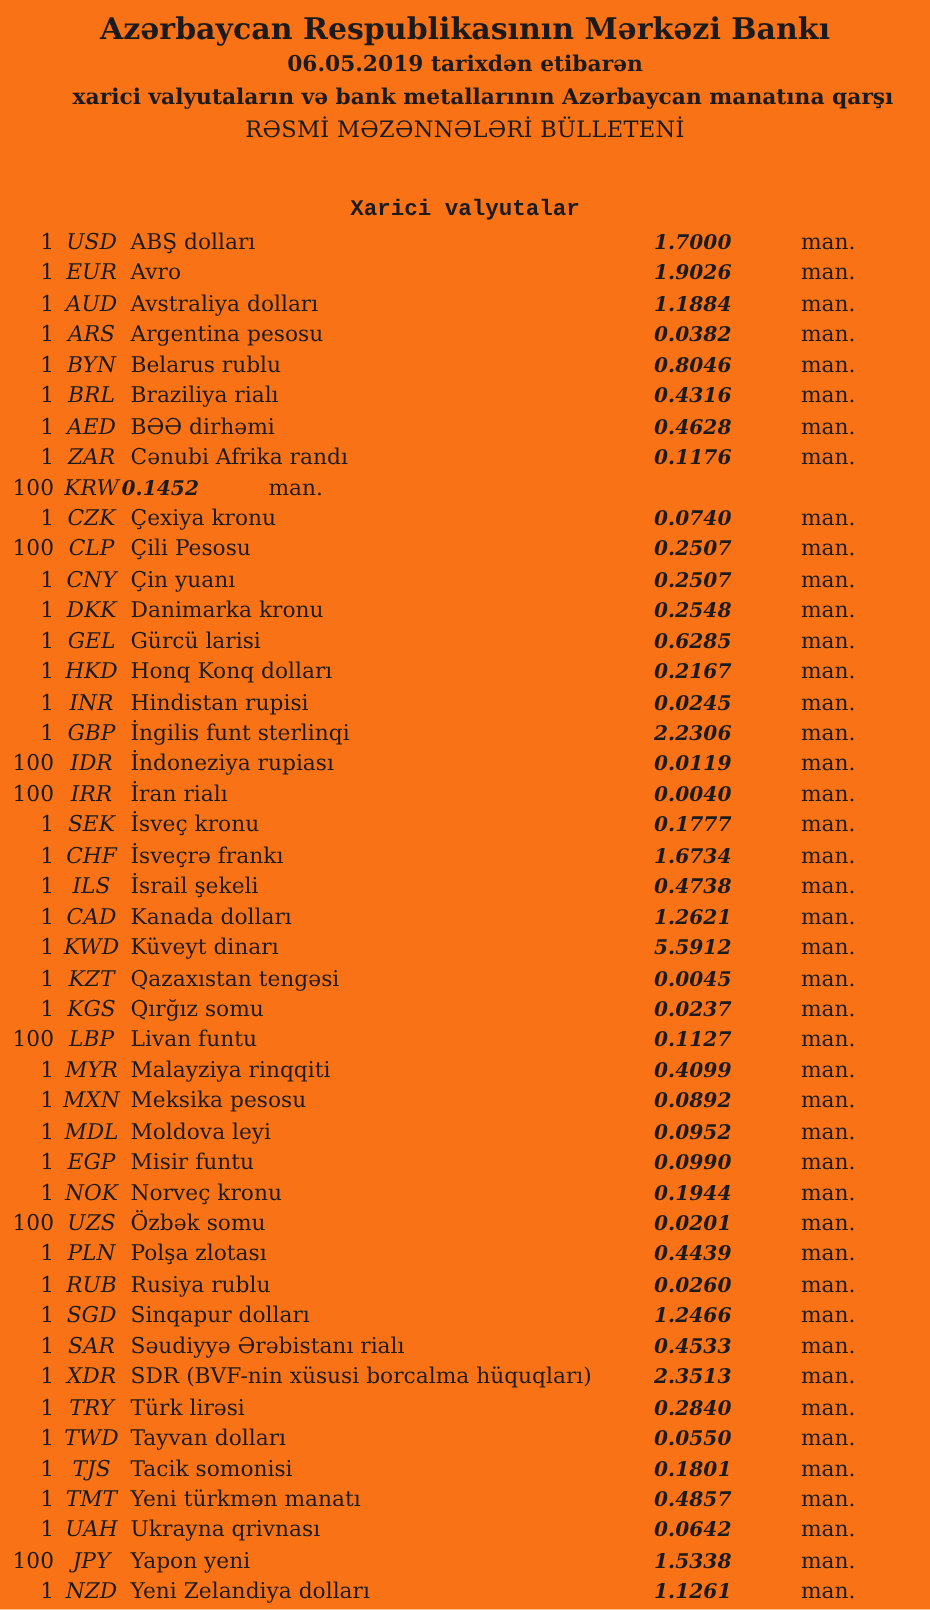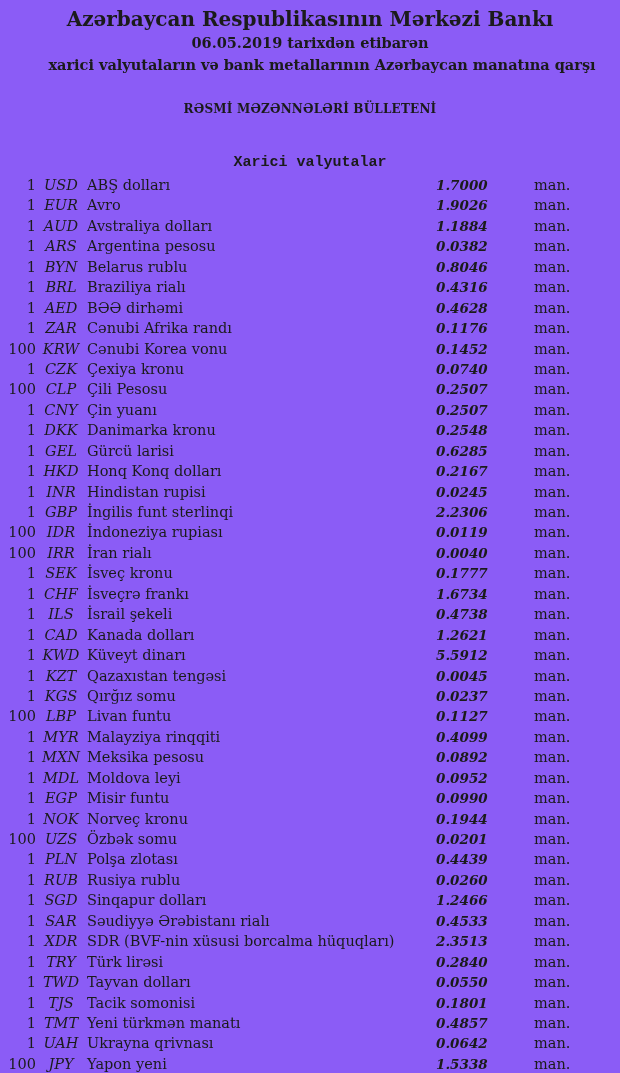--- a/index.html
+++ b/index.html
@@ -4,21 +4,21 @@
 <style>
   html, body {
     margin: 0;
     padding: 0;
     background: #ffffff;
   }
   .page {
     position: relative;
     width: 620px;
     height: 1073px;
-    background: #8b5cf6;
+    background: #f97316;
     color: #1b1b1b;
     font-family: "DejaVu Serif", "Liberation Serif", serif;
     overflow: hidden;
     box-sizing: border-box;
   }
   header { text-align: center; padding-top: 6px; }
   .title {
     font-size: 20px;
     font-weight: 700;
     line-height: 26px;
@@ -29,25 +29,24 @@
     font-weight: 700;
     line-height: 22px;
   }
   .subtitle-line {
     font-size: 14.5px;
     font-weight: 700;
     line-height: 21px;
     margin-left: 24px;
   }
   .bulletin-line {
-    font-size: 12px;
-    font-weight: 700;
+    font-size: 15px;
+    font-weight: 400;
     line-height: 23px;
     letter-spacing: 0.2px;
-    margin-top: 23px;
   }
   .section-title {
     text-align: center;
     font-size: 15px;
     font-weight: 700;
     line-height: 20px;
     margin: 32px 0 0 0;
     font-family: Liberation Mono, monospace;
   }
   .rates-table {
@@ -140,21 +139,20 @@
       <div class="row">
     <span class="qty">1</span>
     <span class="code">ZAR</span>
     <span class="name">Cənubi Afrika randı</span>
     <span class="rate">0.1176</span>
     <span class="unit">man.</span>
   </div>
       <div class="row">
     <span class="qty">100</span>
     <span class="code">KRW</span>
-    <span class="name">Cənubi Korea vonu</span>
     <span class="rate">0.1452</span>
     <span class="unit">man.</span>
   </div>
       <div class="row">
     <span class="qty">1</span>
     <span class="code">CZK</span>
     <span class="name">Çexiya kronu</span>
     <span class="rate">0.0740</span>
     <span class="unit">man.</span>
   </div>

